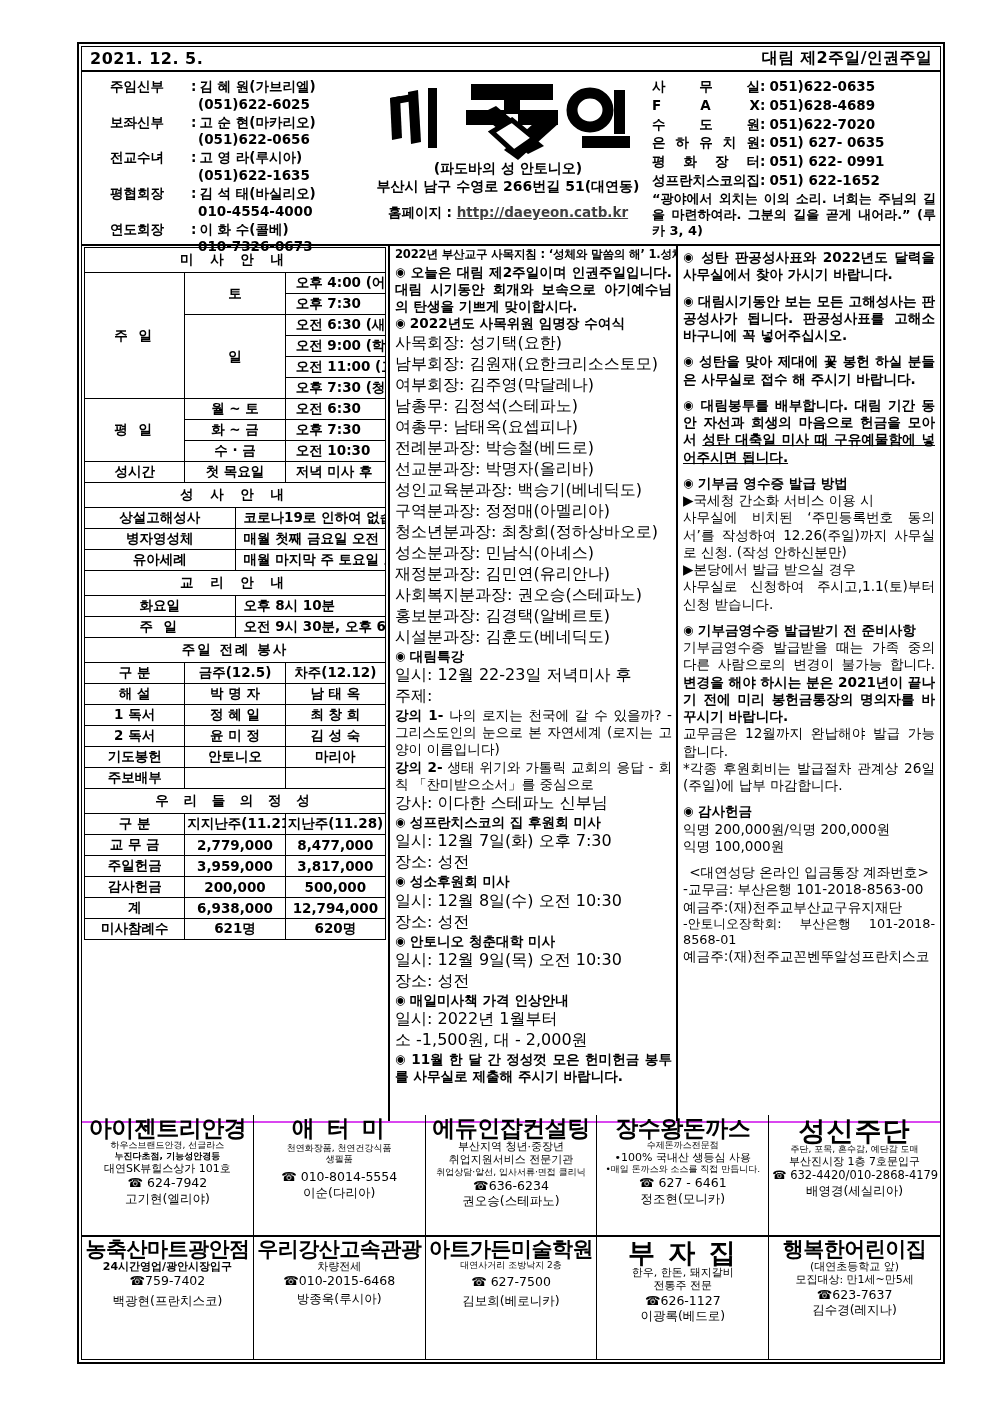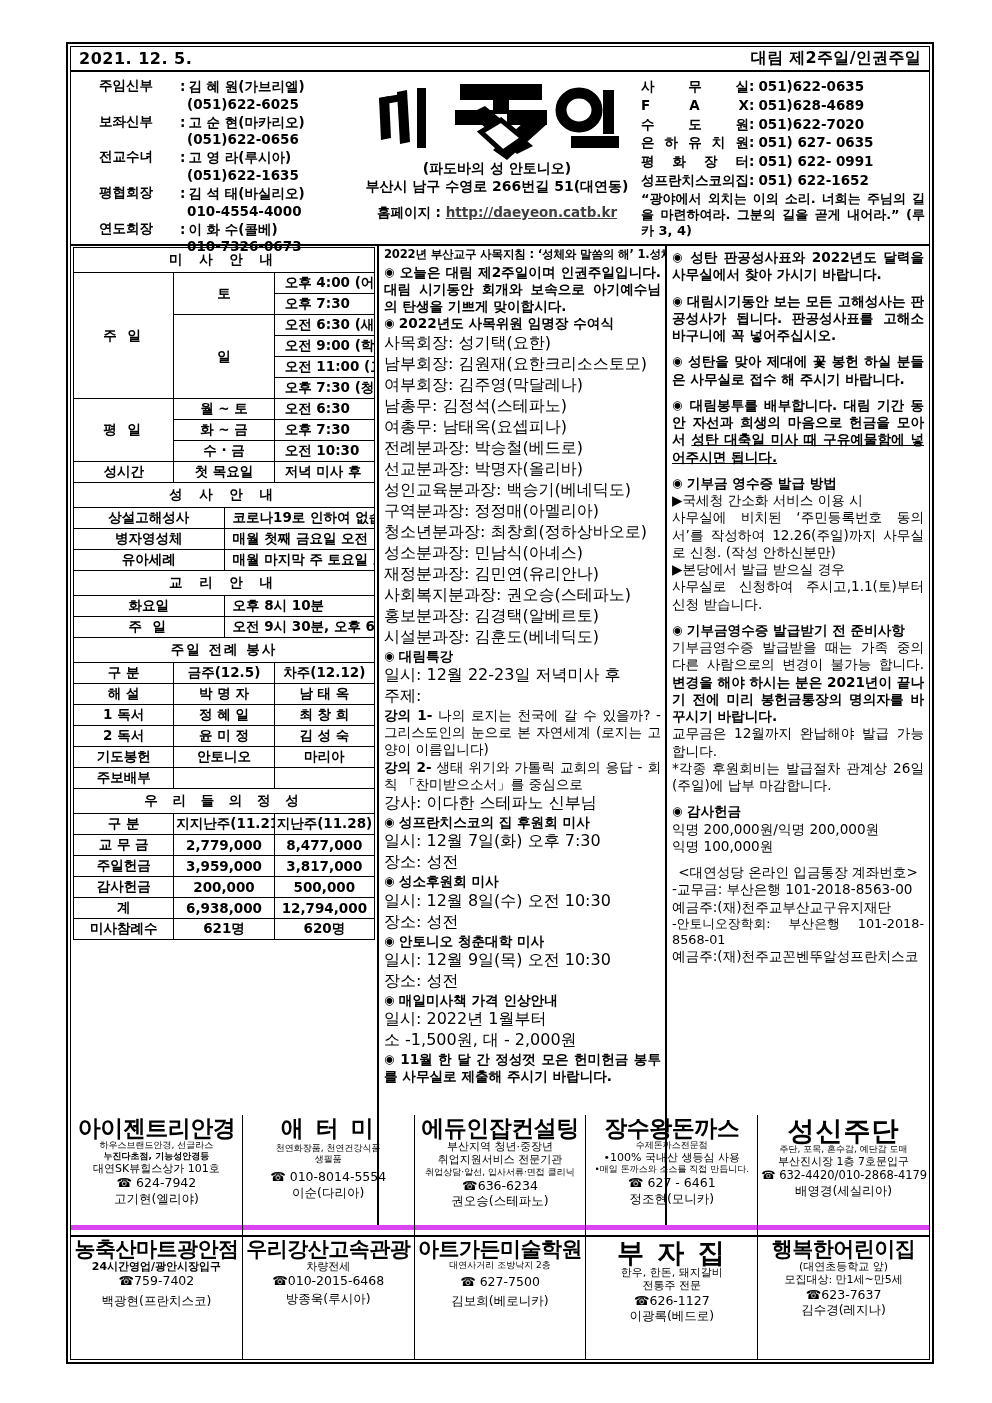--- a/index.html
+++ b/index.html
@@ -15,21 +15,21 @@
   #page {
     width: 992px;
     height: 1403px;
     position: relative;
     background: #ffffff;
     box-sizing: border-box;
     overflow: hidden;
   }
   .sheet {
     position: absolute;
-    left: 66px;
+    left: 77px;
     top: 42px;
     width: 868px;
     height: 1322px;
     border: 2px solid #000;
     box-sizing: border-box;
   }
   .sheet-inner {
     position: absolute;
     left: 2px; top: 2px; right: 2px; bottom: 2px;
     border: 1px solid #000;
@@ -93,21 +93,20 @@
     font-size: 13.5px;
     font-weight: bold;
     line-height: 1.32;
     white-space: nowrap;
   }
   .staff-row .lbl {
     width: 78px;
     text-align: justify;
     text-align-last: justify;
     padding-left: 24px;
-    font-family: Liberation Mono, monospace;
   }
   .staff-row .colon { padding: 0 3px; }
   .staff-row .val { }
   .staff-phone {
     font-size: 13.5px;
     font-weight: bold;
     line-height: 1.32;
     padding-left: 112px;
     white-space: nowrap;
   }
@@ -160,24 +159,24 @@
   .homepage .url {
     color: #404040;
     text-decoration: underline;
   }
 
   
   .body3 {
     position: absolute;
     left: 0; top: 199px;
     width: 100%;
-    height: 984px;
+    height: 877px;
     display: flex;
     box-sizing: border-box;
-    border-bottom: 5px solid #d946ef;
+    border-bottom: 2px solid #d946ef;
     justify-content: center;
   }
   .col-left {
     width: 308px;
     box-sizing: border-box;
     border-right: 2px solid #000;
     padding: 1px 2px 0 2px;
   }
   .col-mid {
     width: 288px;

